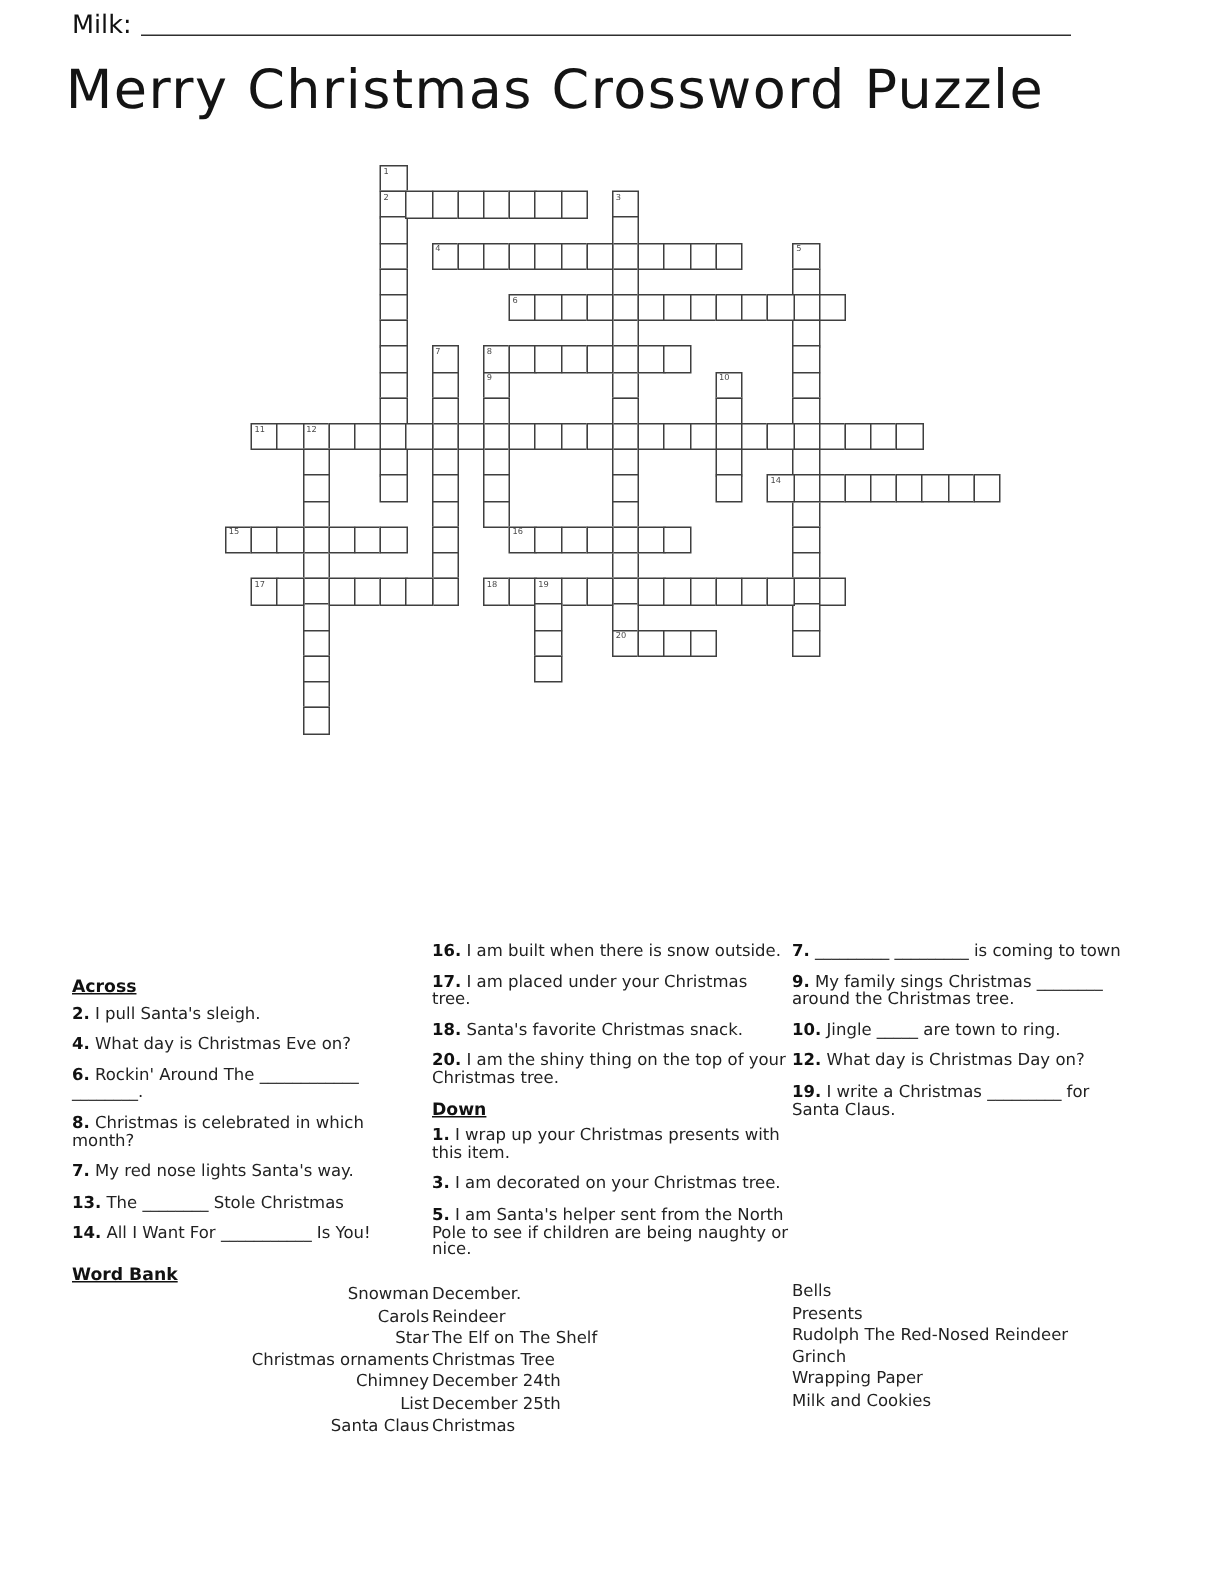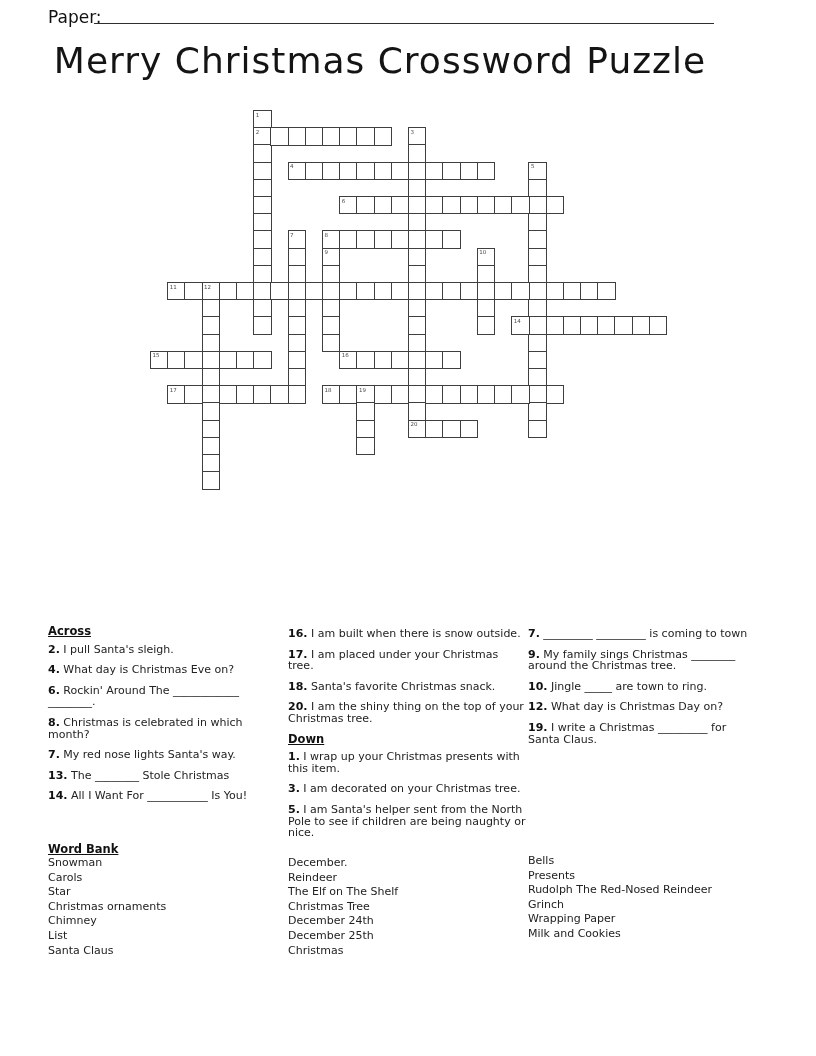--- a/index.html
+++ b/index.html
@@ -3,54 +3,54 @@
 <meta charset="utf-8">
 <style>
   html,body{margin:0;padding:0;background:#fff;}
   .page{position:relative;width:816px;height:1056px;background:#fff;overflow:hidden;
         font-family:"DejaVu Sans",sans-serif;color:#1c1c1c;}
   
   .name-row{position:absolute;left:48px;top:7px;font-size:17px;color:#111;}
   .name-line{position:absolute;left:94px;top:8px;width:620px;height:15px;
              border-bottom:1.6px solid #2e2e2e;}
   
-  .title{position:absolute;left:10px;top:40px;width:740px;text-align:center;
+  .title{position:absolute;left:0;top:40px;width:740px;text-align:center;
          font-size:36px;letter-spacing:1px;color:#141414;font-weight:500;}
   
   .grid{position:absolute;left:150px;top:110px;}
   .cell{position:absolute;width:18.4px;height:18.4px;box-sizing:border-box;
         border:1.2px solid #3f3f3f;background:#fff;}
   .cellnum{position:absolute;top:0.5px;left:1.5px;font-size:5.5px;line-height:6px;
            color:#4a4a4a;letter-spacing:0;}
   
   .clue-col{position:absolute;top:626px;width:238px;font-size:11px;
             line-height:11.6px;color:#222;}
-  .clue-col.c1{left:48px;}
+  .clue-col.c1{left:48px;margin-top:26px;}
   .clue-col.c2{left:288px;top:628px;}
   .clue-col.c3{left:528px;top:628px;width:232px;}
   .clue{margin:0 0 9px 0;}
   .clue b{font-weight:bold;color:#111;}
   .list-header{font-weight:bold;text-decoration:underline;font-size:11.5px;
                color:#111;margin:0 0 6px 0;}
   
   .wb-header{position:absolute;left:48px;top:842px;font-weight:bold;
              text-decoration:underline;font-size:11.5px;color:#111;}
   .wb-col{position:absolute;top:856px;width:238px;font-size:11px;
           line-height:14.6px;color:#222;}
-  .wb-col.c1{left:48px;}
+  .wb-col.c1{left:48px;text-align:right;}
   .wb-col.c2{left:288px;}
   .wb-col.c3{left:528px;top:854px;}
   .wb-item{white-space:nowrap;}
 </style>
 </head>
 <body>
 
 <div class="page">
 
-  <span class="name-row">Paper:</span>
+  <span class="name-row">Milk:</span>
   <div class="name-line"></div>
 
   <div class="title">Merry Christmas Crossword Puzzle</div>
 
   <div class="grid" id="grid">
       <div class="cell" style="left: 103.2px; top: 0px;">
         <span class="cellnum">1</span>
       </div>
       <div class="cell" style="left: 103.2px; top: 17.2px;">
         <span class="cellnum">2</span>

